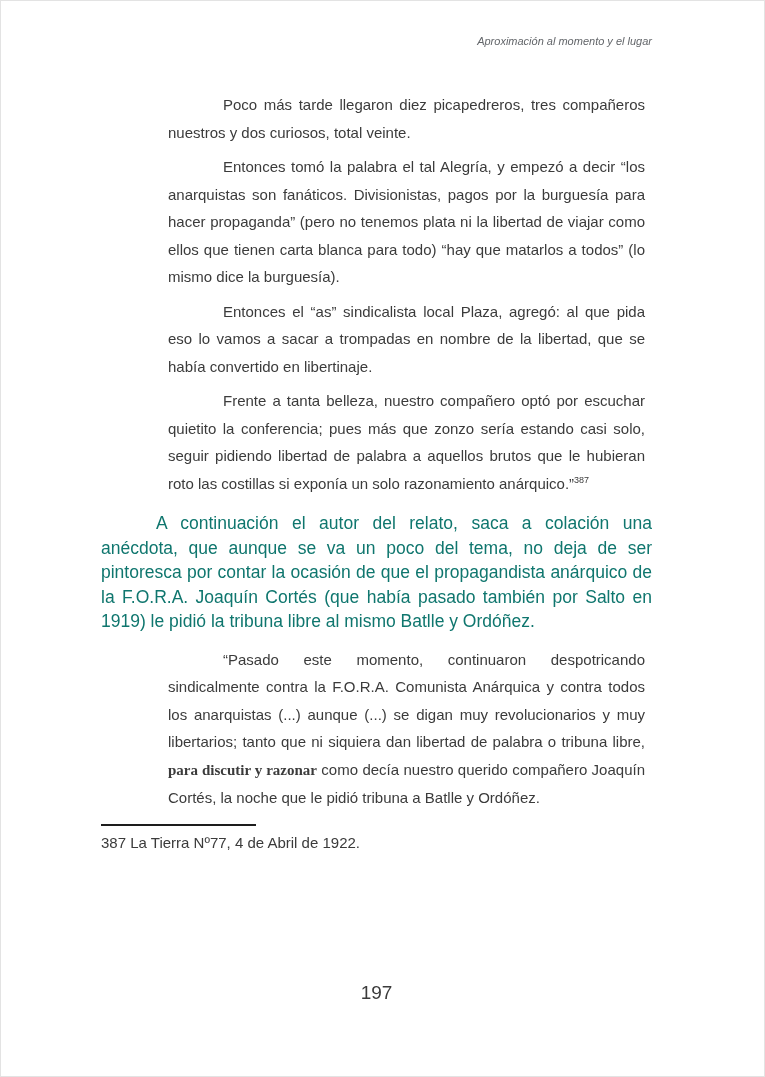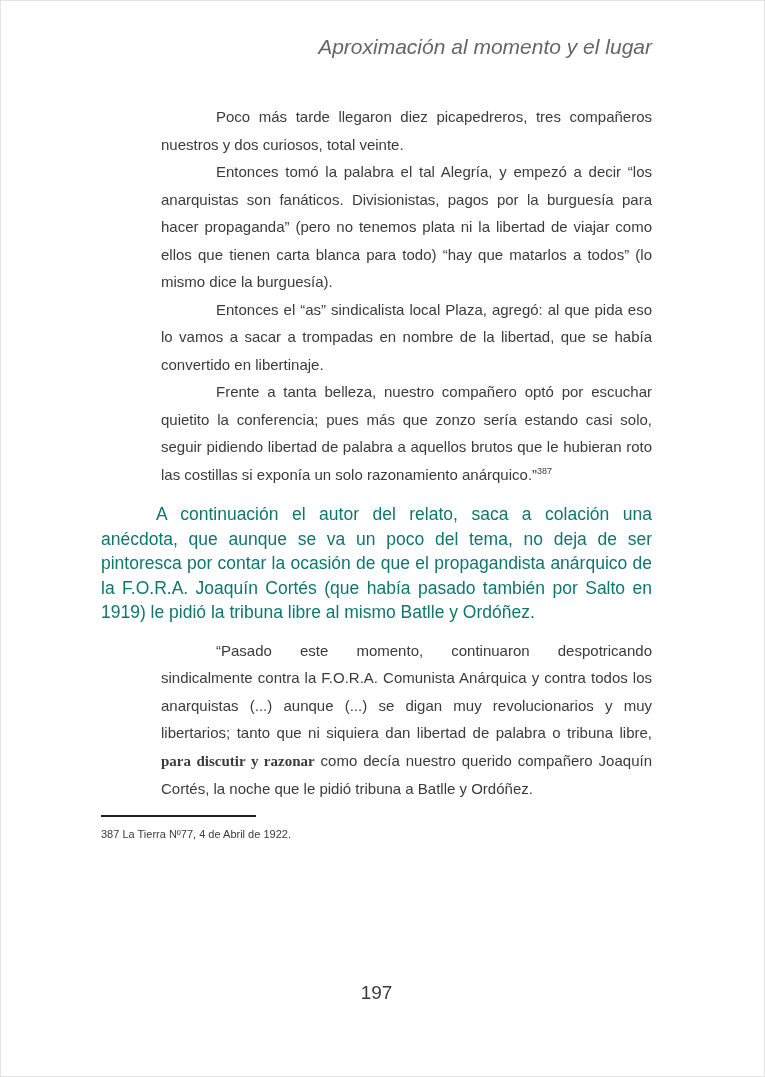--- a/index.html
+++ b/index.html
@@ -12,29 +12,29 @@
     background: #ffffff;
     border: 1px solid #e3e3e3;
     padding: 34px 112px 0 100px;
     font-family: "Liberation Sans", sans-serif;
     color: #3b3b3b;
     overflow: hidden;
   }
   .running-header {
     text-align: right;
     font-style: italic;
-    font-size: 21px;
+    font-size: 11px;
     color: #63666a;
     margin-bottom: 44px;
   }
   .quote-block {
     margin-left: 60px;
   }
   .quote-block p.q {
-    margin: 0;
+    margin: 7px;
     font-size: 15px;
     line-height: 27.5px;
     text-align: justify;
     text-indent: 55px;
     color: #3b3b3b;
   }
   sup.fn-ref {
     font-size: 9px;
     line-height: 0;
     vertical-align: super;
@@ -48,21 +48,21 @@
     color: #0f766e;
   }
   .quote-block strong { font-weight: 700; font-family: Liberation Serif, serif; }
   .footnote-rule {
     width: 155px;
     border-top: 2px solid #1d1d1d;
     margin: 12px 0 8px 0;
   }
   .footnote {
     margin: 0;
-    font-size: 11px;
+    font-size: 15px;
     line-height: 18px;
     color: #3b3b3b;
   }
   .page-number {
     position: absolute;
     left: 0;
     right: 12px;
     bottom: 72px;
     text-align: center;
     font-size: 19px;

